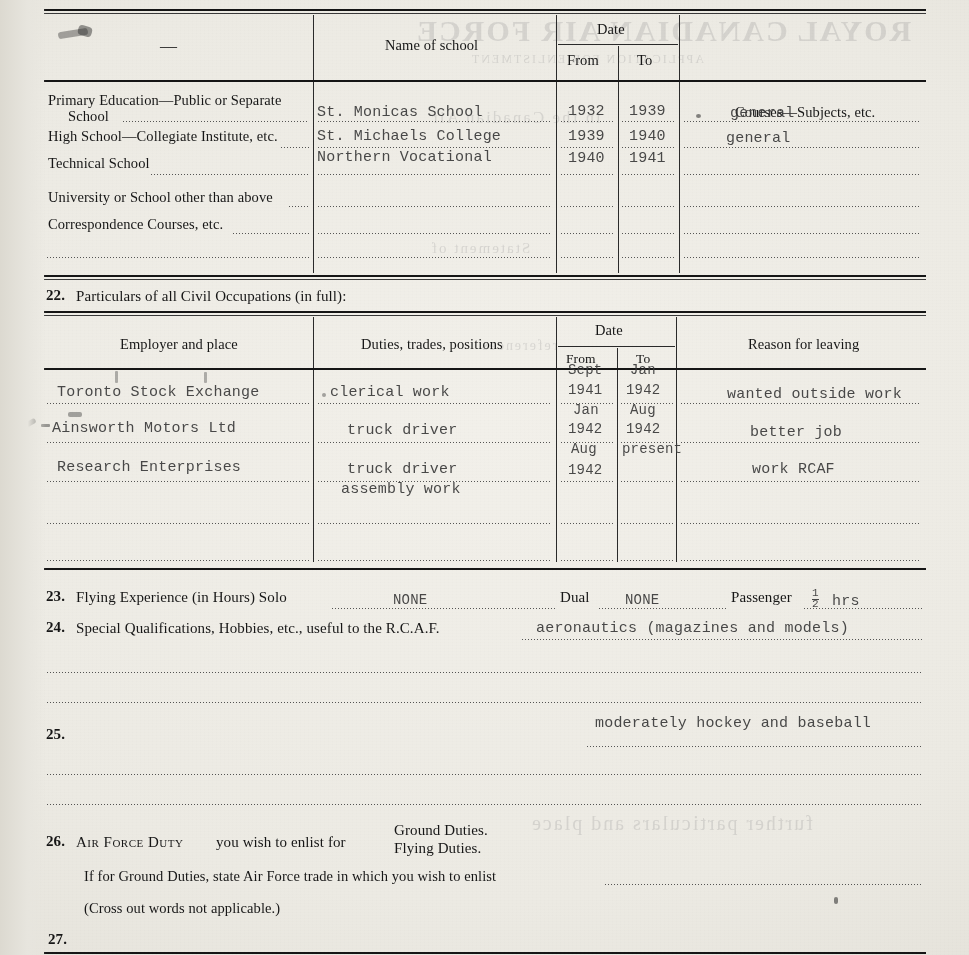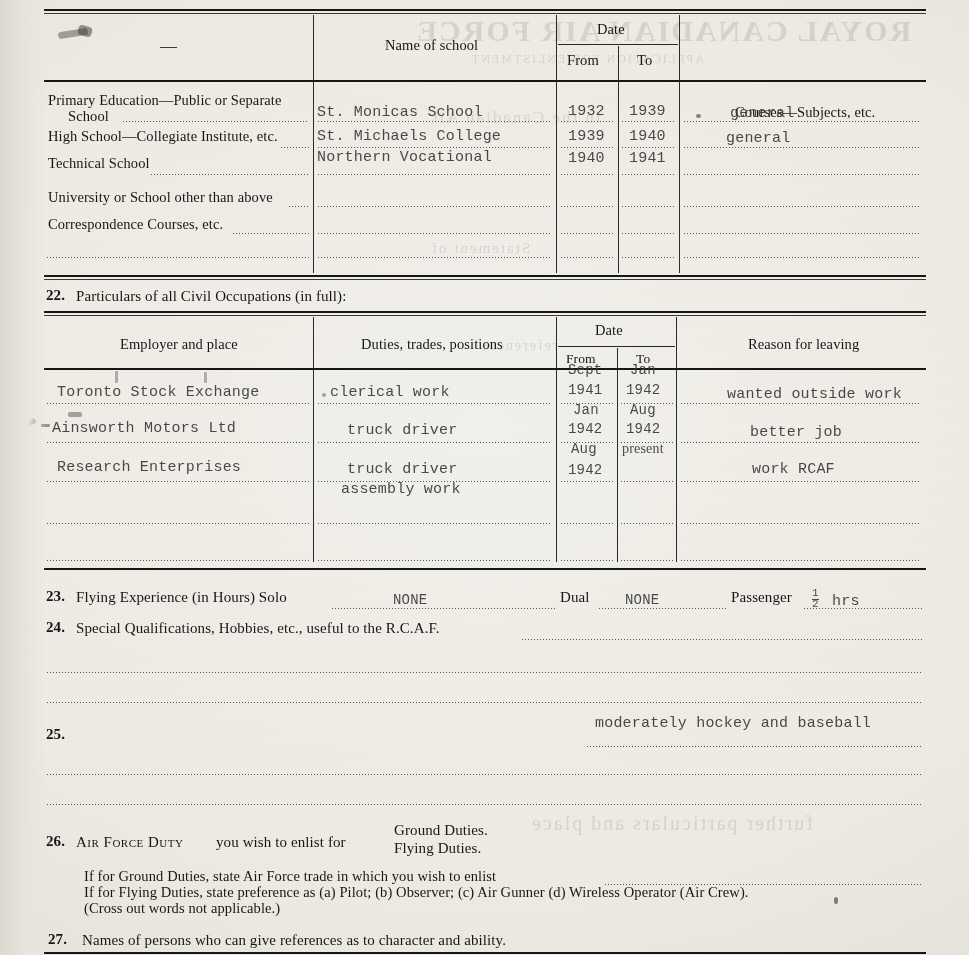--- a/index.html
+++ b/index.html
@@ -229,21 +229,21 @@
   <div class="dotted" style="left:680px;top:440px;width:241px;"></div>
 
   <div class="typed" style="left:57px;top:459px;">Research Enterprises</div>
   <div class="dotted" style="left:46px;top:479px;width:264px;"></div>
   <div class="typed" style="left:347px;top:461px;">truck driver</div>
   <div class="typed" style="left:341px;top:481px;">assembly work</div>
   <div class="dotted" style="left:317px;top:479px;width:235px;"></div>
   <div class="typed sm" style="left:571px;top:441px;">Aug</div>
   <div class="typed sm" style="left:568px;top:462px;">1942</div>
   <div class="dotted" style="left:560px;top:479px;width:54px;"></div>
-  <div class="typed sm" style="left:622px;top:441px;font-family:Liberation Serif, serif;">present</div>
+  <div class="typed sm" style="left:622px;top:441px;">present</div>
   <div class="dotted" style="left:620px;top:479px;width:54px;"></div>
   <div class="typed" style="left:752px;top:461px;">work RCAF</div>
   <div class="dotted" style="left:680px;top:479px;width:241px;"></div>
 
   <div class="dotted" style="left:46px;top:521px;width:264px;"></div>
   <div class="dotted" style="left:317px;top:521px;width:235px;"></div>
   <div class="dotted" style="left:560px;top:521px;width:54px;"></div>
   <div class="dotted" style="left:620px;top:521px;width:54px;"></div>
   <div class="dotted" style="left:680px;top:521px;width:241px;"></div>
 
@@ -264,46 +264,45 @@
   <div class="typed sm" style="left:625px;top:592px;">NONE</div>
   <div class="printed lbl" style="left:731px;top:589px;font-size:15px;">Passenger</div>
   <div class="dotted" style="left:803px;top:606px;width:120px;"></div>
   <div class="typed" style="left:812px;top:589px;">
     <span class="frac"><i>1</i><i class="bar">2</i></span>
     <span style="margin-left:4px;">hrs</span>
   </div>
 
   <div class="printed num" style="left:46px;top:619px;">24.</div>
   <div class="printed lbl" style="left:76px;top:620px;font-size:15px;">Special Qualifications, Hobbies, etc., useful to the R.C.A.F.</div>
+  <div class="typed" style="left:536px;top:620px;">aeronautics (magazines and models)</div>
   <div class="dotted" style="left:521px;top:637px;width:401px;"></div>
 
   <div class="dotted" style="left:46px;top:670px;width:876px;"></div>
   <div class="dotted" style="left:46px;top:700px;width:876px;"></div>
 
   <div class="printed num" style="left:46px;top:726px;">25.</div>
   <div class="typed" style="left:595px;top:715px;">moderately hockey and baseball</div>
   <div class="dotted" style="left:586px;top:744px;width:336px;"></div>
 
   <div class="dotted" style="left:46px;top:772px;width:876px;"></div>
   <div class="dotted" style="left:46px;top:802px;width:876px;"></div>
 
   <div class="printed num" style="left:46px;top:833px;">26.</div>
   <div class="printed sc" style="left:76px;top:834px;font-size:15px;font-variant:small-caps;letter-spacing:.5px;">Air Force Duty</div>
   <div class="printed lbl" style="left:216px;top:834px;font-size:15px;">you wish to enlist for</div>
   <div class="printed lbl" style="left:394px;top:822px;font-size:15px;">Ground Duties.</div>
   <div class="printed lbl" style="left:394px;top:840px;font-size:15px;">Flying Duties.</div>
 
   <div class="printed lbl-sm" style="left:84px;top:868px;font-size:14.5px;">If for Ground Duties, state Air Force trade in which you wish to enlist</div>
   <div class="dotted" style="left:604px;top:882px;width:318px;"></div>
-  <div class="printed lbl-sm" style="left:84px;top:884px;font-size:14.5px;">If for Flying Duties, state preference as (a)  Pilot;  (b) Observer; (c) Air Gunner (d) Wireless Operator (Air Crew).</div>
   <div class="printed lbl-sm" style="left:84px;top:900px;font-size:14.5px;">(Cross out words not applicable.)</div>
   <div class="smudge" style="left:834px;top:897px;width:4px;height:7px;border-radius:2px;"></div>
 
   <div class="printed num" style="left:48px;top:931px;">27.</div>
-  <div class="printed lbl" style="left:82px;top:932px;font-size:15px;">Names of persons who can give references as to character and ability.</div>
 
   <div class="rule rule-med" style="left:44px;top:952px;width:882px;height:2px;"></div>
 
   <div class="smudge" style="left:12px;top:418px;width:12px;height:5px;transform:rotate(-28deg);border-radius:2px;"></div>
   <div class="smudge" style="left:26px;top:420px;width:10px;height:5px;transform:rotate(-30deg);border-radius:2px;"></div>
   <div class="smudge" style="left:41px;top:424px;width:9px;height:3px;border-radius:1px;opacity:.8;"></div>
   <div class="smudge" style="left:58px;top:30px;width:30px;height:7px;transform:rotate(-9deg);border-radius:3px;opacity:.7;"></div>
   <div class="smudge" style="left:78px;top:26px;width:14px;height:10px;transform:rotate(16deg);border-radius:4px;opacity:.85;"></div>
   <div class="smudge" style="left:115px;top:371px;width:3px;height:12px;border-radius:1px;opacity:.6;"></div>
   <div class="smudge" style="left:204px;top:372px;width:3px;height:11px;border-radius:1px;opacity:.6;"></div>

